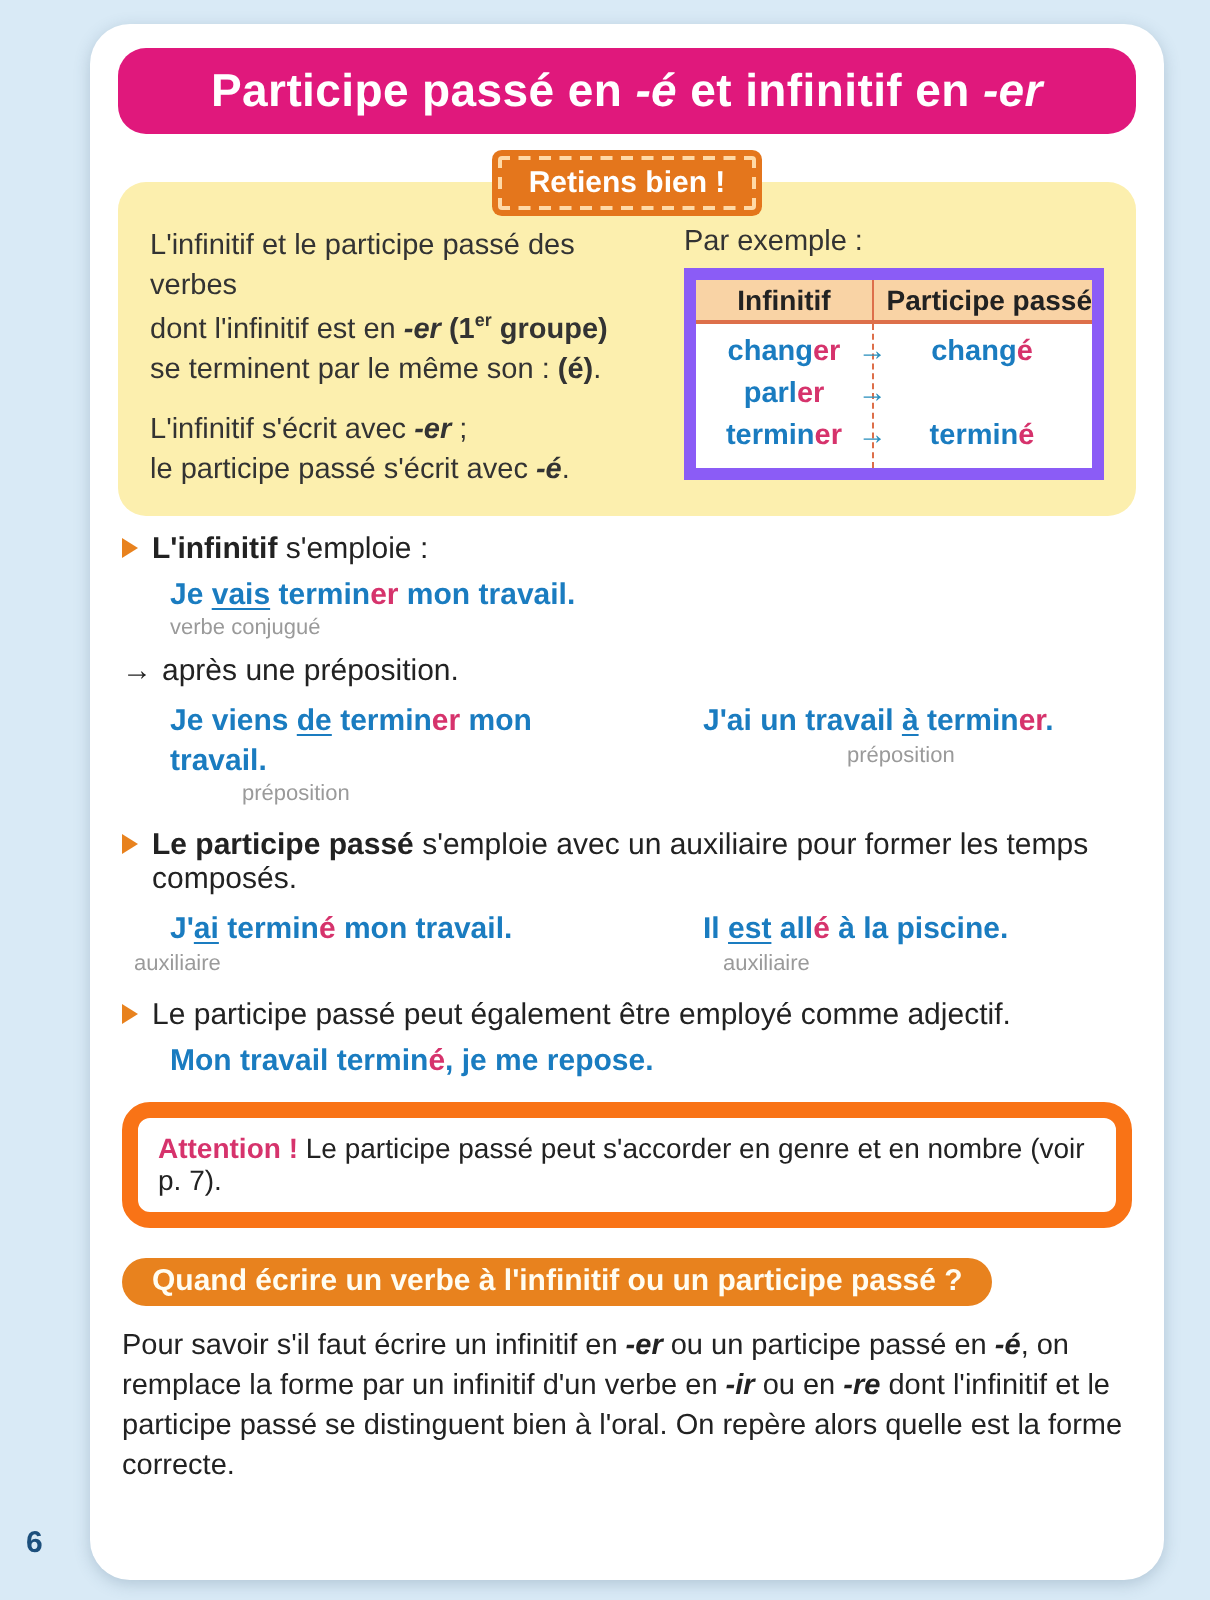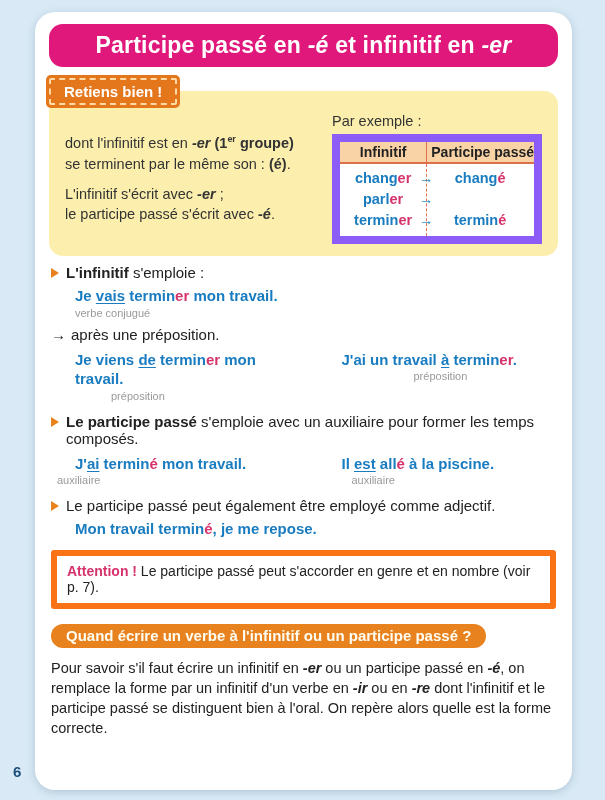--- a/index.html
+++ b/index.html
@@ -5,21 +5,21 @@
   * { box-sizing: border-box; margin: 0; padding: 0; }
   html,body { width:605px; height:800px; }
   body {
     background:#d9eaf6;
     font-family:"Liberation Sans", sans-serif;
     position:relative;
     overflow:hidden;
     color:#2b2b2b;
   }
   .card {
-    position:absolute; left:35px; top:12px;
+    position:absolute; left:45px; top:12px;
     width:537px; height:778px;
     background:#ffffff;
     border-radius:20px;
     box-shadow:0 2px 8px rgba(60,90,120,.25);
     padding:12px 14px 10px;
     overflow:hidden;
   }
   .pagenum {
     position:absolute; left:13px; top:763px;
     font-size:15px; font-weight:bold; color:#1c4f7c;
@@ -27,21 +27,21 @@
   .title-bar {
     background:#e0187c;
     border-radius:14px;
     color:#fff;
     text-align:center;
     font-size:23px;
     font-weight:bold;
     padding:8px 4px;
     letter-spacing:.2px;
   }
-  .badge-row { position:relative; z-index:2; margin-top:11px; margin-bottom:-14px; }
+  .badge-row { text-align:center; position:relative; z-index:2; margin-top:11px; margin-bottom:-14px; }
   .badge {
     display:inline-block;
     background:#e4761c;
     color:#fff;
     font-weight:bold;
     font-size:15px;
     padding:3px 13px;
     border:2px dashed #ffd9a6;
     box-shadow:0 0 0 3px #e4761c;
     border-radius:2px;
@@ -51,21 +51,21 @@
     border-radius:14px;
     padding:22px 14px 12px 16px;
     display:flex;
     gap:12px;
   }
   .yellow-left { width:255px; font-size:14.5px; color:#333; line-height:1.4; }
   .yellow-left p + p { margin-top:10px; }
   .yellow-right { flex:1; font-size:14.5px; color:#333; }
   .ex-table {
     margin-top:5px;
-    border:8px solid #8b5cf6;
+    border:6px solid #8b5cf6;
     background:#fff;
     width:210px;
   }
   .ex-table .thead {
     display:grid; grid-template-columns:1fr 1.25fr;
     background:#f9d3a5;
     font-weight:bold; font-size:14px; color:#222;
     text-align:center;
     border-bottom:2px solid #dd6f4a;
   }
@@ -114,22 +114,22 @@
     border-bottom:5px solid transparent;
     margin-right:7px; position:relative; top:0px;
   }
   .arr-line { font-size:15px; color:#222; margin:7px 0 2px; }
   .arr-bullet { font-weight:bold; margin-right:5px; }
   .ex { color:#1a7cc0; font-weight:bold; font-size:15px; margin:5px 0 0 24px; line-height:1.3; }
   .cap { color:#9a9a9a; font-size:11px; margin:1px 0 3px 24px; }
   .two-col { display:grid; grid-template-columns:1fr 1fr; }
   .attention {
     margin:11px 0 2px;
-    border:6px solid #f97316;
-    border-radius:3px;
+    border:8px solid #f97316;
+    border-radius:14px;
     padding:7px 10px 8px;
     font-size:14px; color:#222;
   }
   .attention .pinkb { color:#d6336c; font-weight:bold; }
   .para { font-size:14.5px; line-height:1.38; color:#222; margin-top:6px; }
 </style>
 </head>
 <body>
 
 <div class="pagenum">6</div>
@@ -137,21 +137,21 @@
 <div class="card">
 
   <div class="title-bar"><span>Participe passé en </span><span class="i">-é</span><span> et infinitif en </span><span class="i">-er</span></div>
 
   <div class="badge-row">
     <span class="badge">Retiens bien !</span>
   </div>
 
   <div class="yellow-box">
     <div class="yellow-left">
-      <p><br><span>dont l'infinitif est en </span><span class="bi">-er</span><span class="b"> (1</span><span class="b sup">er</span><span class="b"> groupe)</span><br><span>se terminent par le même son : </span><span class="b">(é)</span><span>.</span></p>
+      <p><span>L'infinitif et le participe passé des verbes</span><br><span>dont l'infinitif est en </span><span class="bi">-er</span><span class="b"> (1</span><span class="b sup">er</span><span class="b"> groupe)</span><br><span>se terminent par le même son : </span><span class="b">(é)</span><span>.</span></p>
       <p><span>L'infinitif s'écrit avec </span><span class="bi">-er</span><span> ;</span><br><span>le participe passé s'écrit avec </span><span class="bi">-é</span><span>.</span></p>
     </div>
     <div class="yellow-right">
       <div>Par exemple :</div>
       <div class="ex-table">
         <div class="thead">
           <div>Infinitif</div>
           <div>Participe passé</div>
         </div>
         <div class="tbody">

